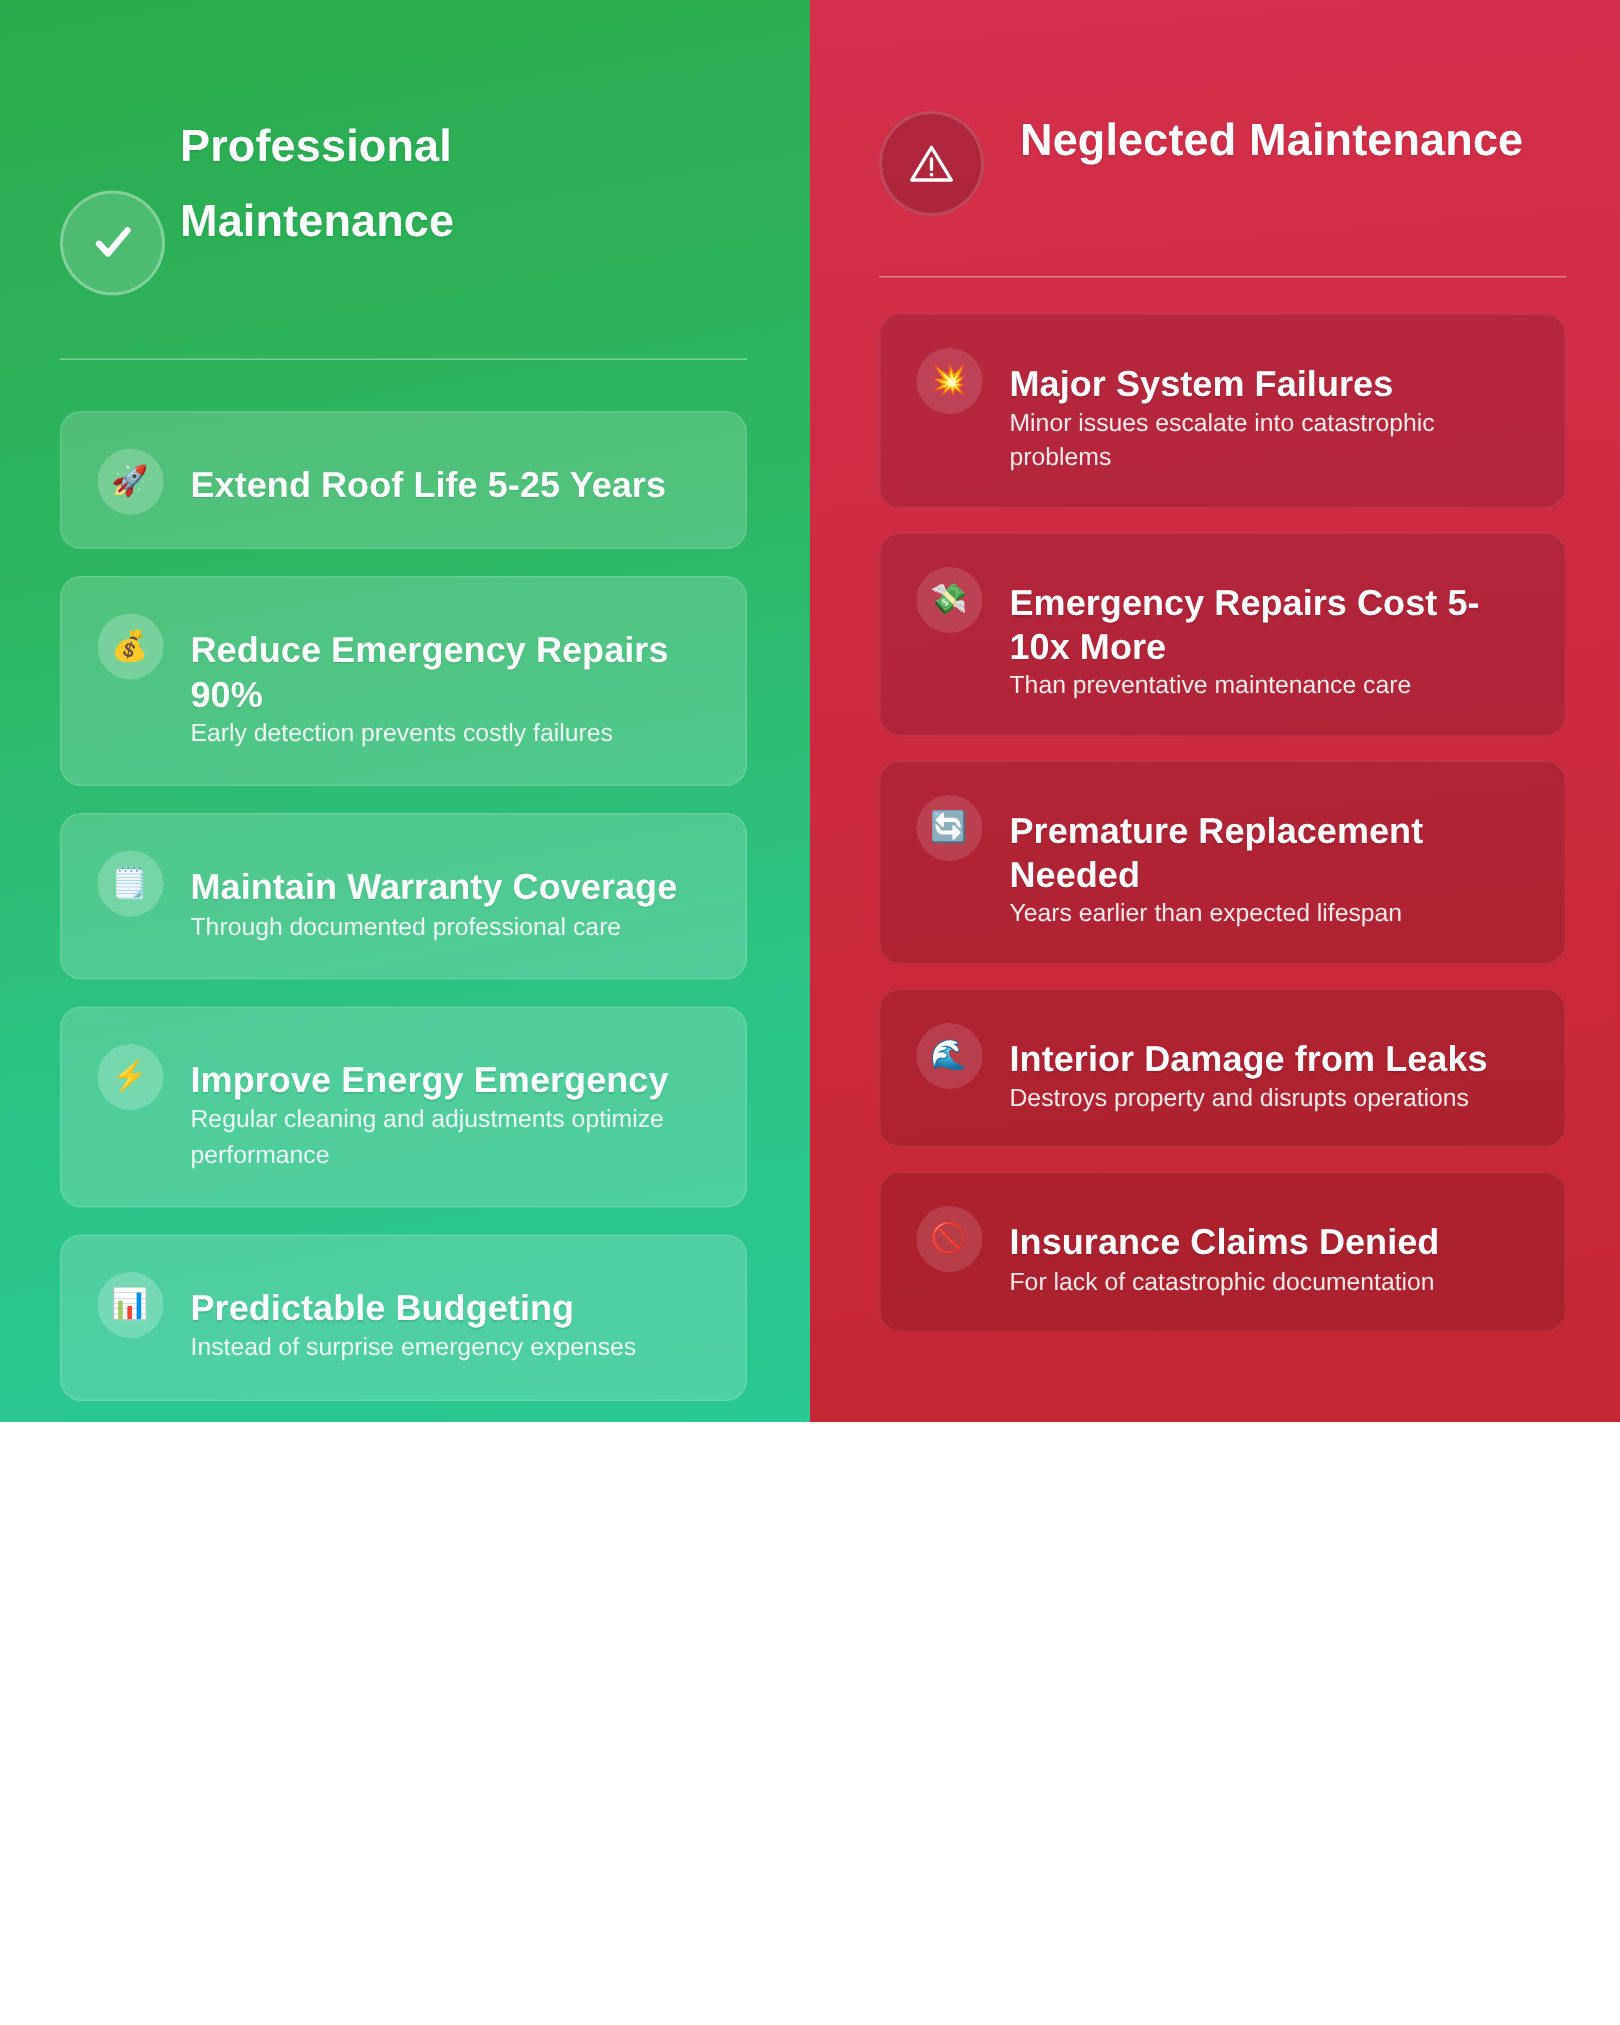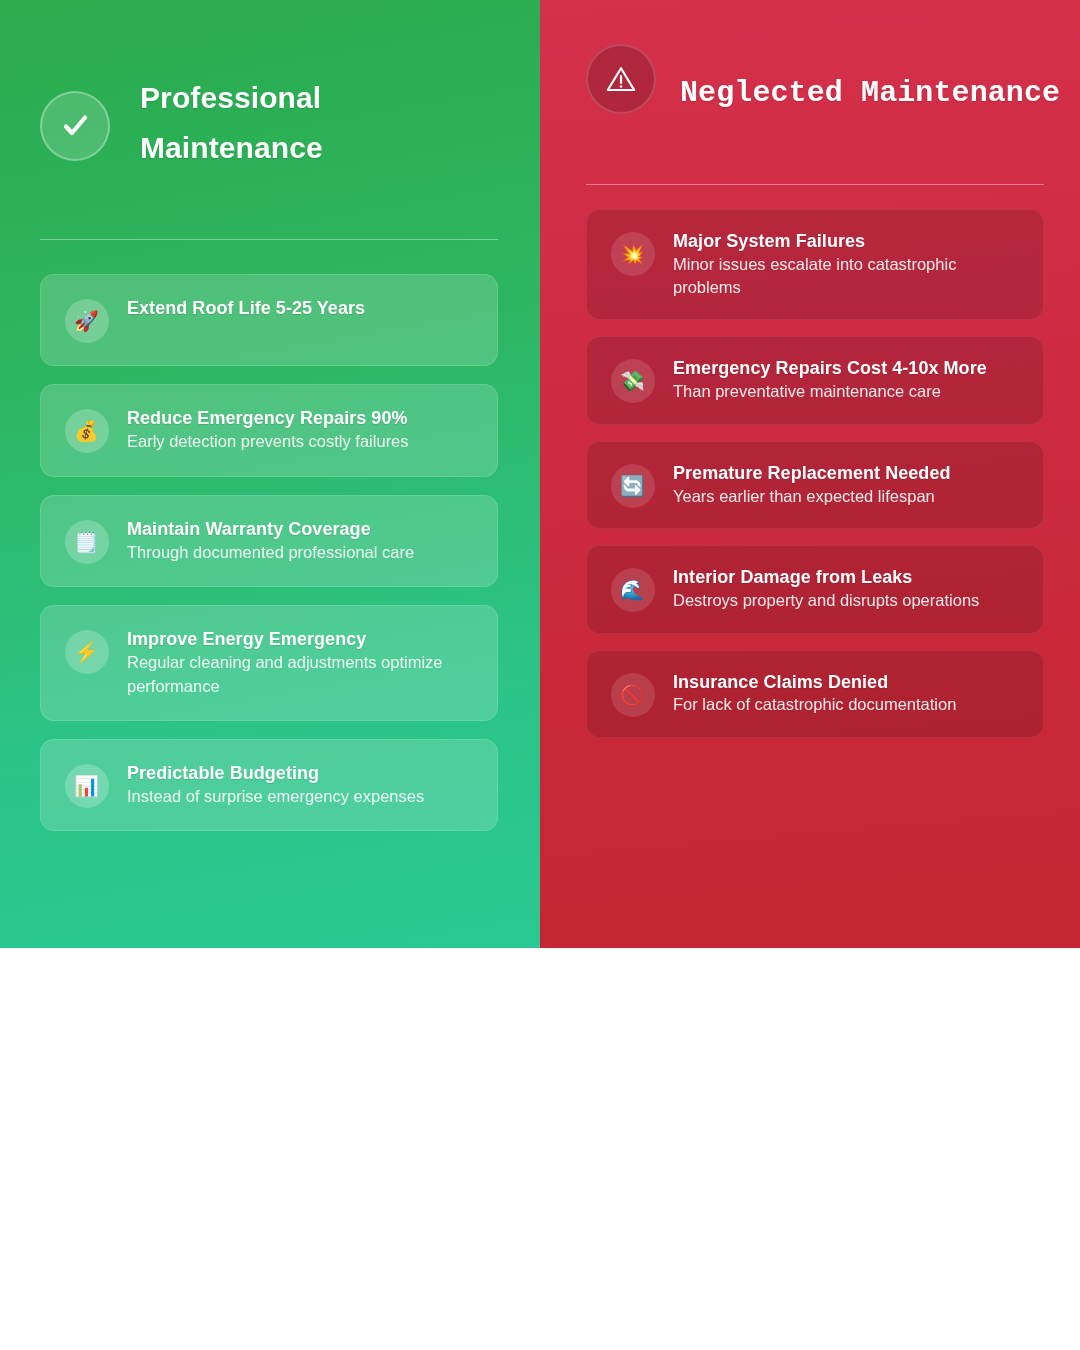--- a/index.html
+++ b/index.html
@@ -38,22 +38,22 @@
     width: 540px;
     background: linear-gradient(175deg, #d5304b 0%, #ce2b43 40%, #c92838 75%, #c42633 100%);
     padding: 30px 38px 0 46px;
   }
 
   
   .panel-head {
     display: flex;
     align-items: center;
   }
-  .panel-good .panel-head { gap: 30px; align-items: center; }
-  .panel-bad .panel-head  { gap: 24px; align-items: flex-start; padding-top: 14px; font-family: Liberation Mono, monospace; }
+  .panel-good .panel-head { gap: 10px; align-items: flex-end; }
+  .panel-bad .panel-head  { gap: 24px; align-items: flex-end; padding-top: 14px; }
 
   .head-badge {
     flex: 0 0 auto;
     width: 66px;
     height: 66px;
     border-radius: 50%;
     display: flex;
     align-items: center;
     justify-content: center;
   }
@@ -128,25 +128,26 @@
     line-height: 1;
     margin-top: 2px;
   }
   .card-good .card-icon { background: rgba(255,255,255,0.22); }
   .card-bad  .card-icon { background: rgba(255,255,255,0.13); }
 
   .card-body { padding-top: 1px; }
 
   .card-title {
     color: #ffffff;
-    font-size: 18px;
+    font-size: 24px;
     font-weight: 700;
     line-height: 1.22;
     letter-spacing: 0.05px;
     text-shadow: 0 1px 1px rgba(0,0,0,0.12);
+    margin-top: 11px;
   }
   .card-desc {
     color: rgba(255,255,255,0.90);
     font-size: 16.5px;
     font-weight: 400;
     line-height: 1.42;
     max-width: 350px;
   }
   .card-bad .card-desc { max-width: 340px; }
 
@@ -237,21 +238,21 @@
         <div class="card-icon">💥</div>
         <div class="card-body">
           <div class="card-title">Major System Failures</div>
           <div class="card-desc">Minor issues escalate into catastrophic problems</div>
         </div>
       </div>
 
       <div class="card card-bad">
         <div class="card-icon">💸</div>
         <div class="card-body">
-          <div class="card-title">Emergency Repairs Cost 4-10x More</div>
+          <div class="card-title">Emergency Repairs Cost 5-10x More</div>
           <div class="card-desc">Than preventative maintenance care</div>
         </div>
       </div>
 
       <div class="card card-bad">
         <div class="card-icon">🔄</div>
         <div class="card-body">
           <div class="card-title">Premature Replacement Needed</div>
           <div class="card-desc">Years earlier than expected lifespan</div>
         </div>

